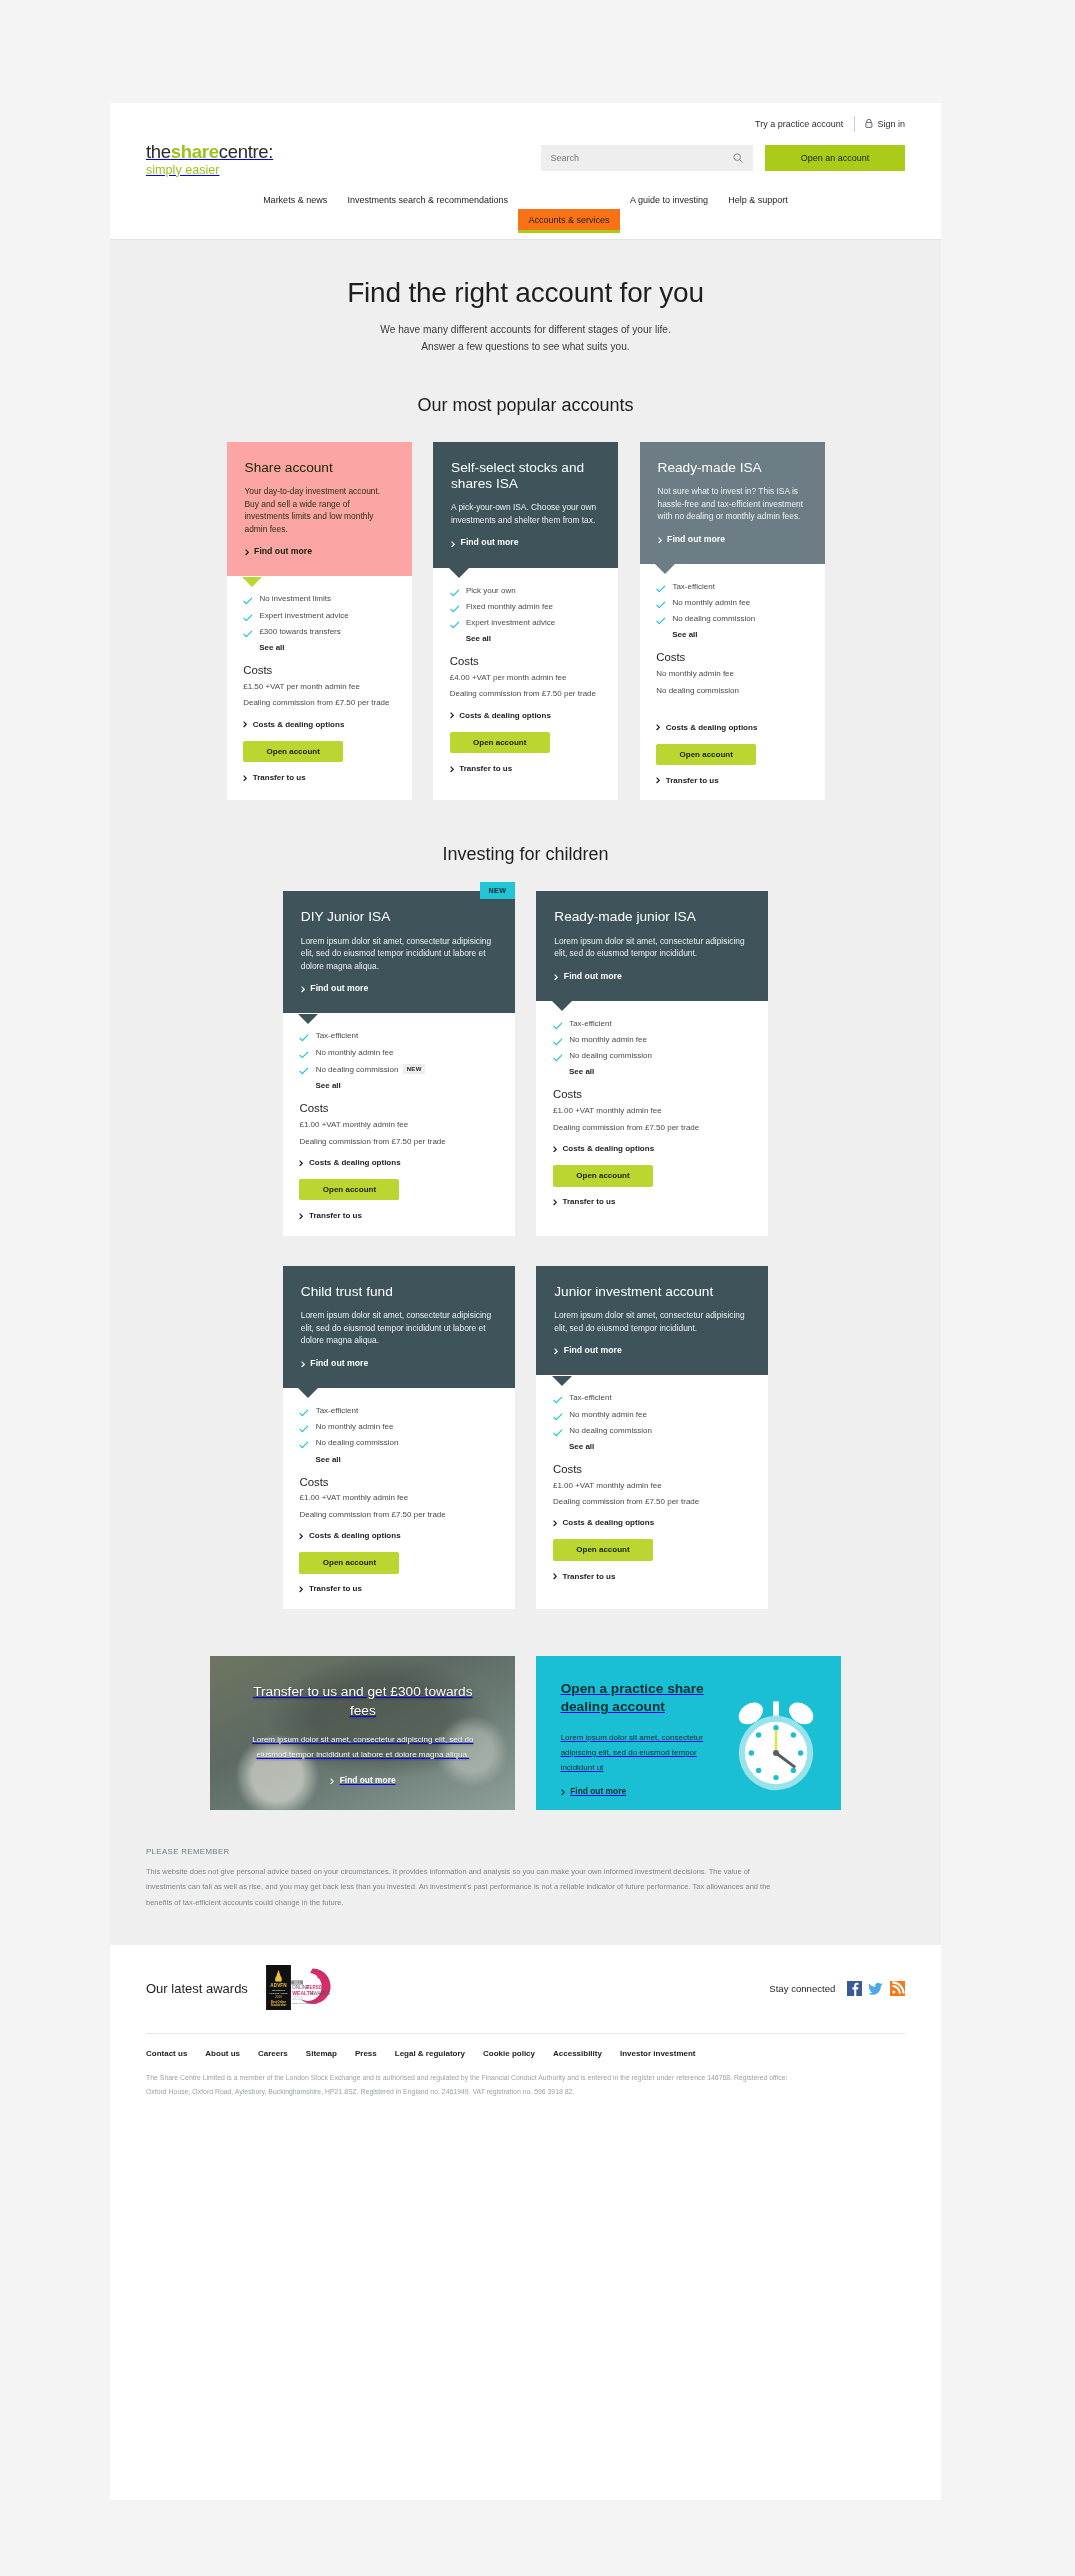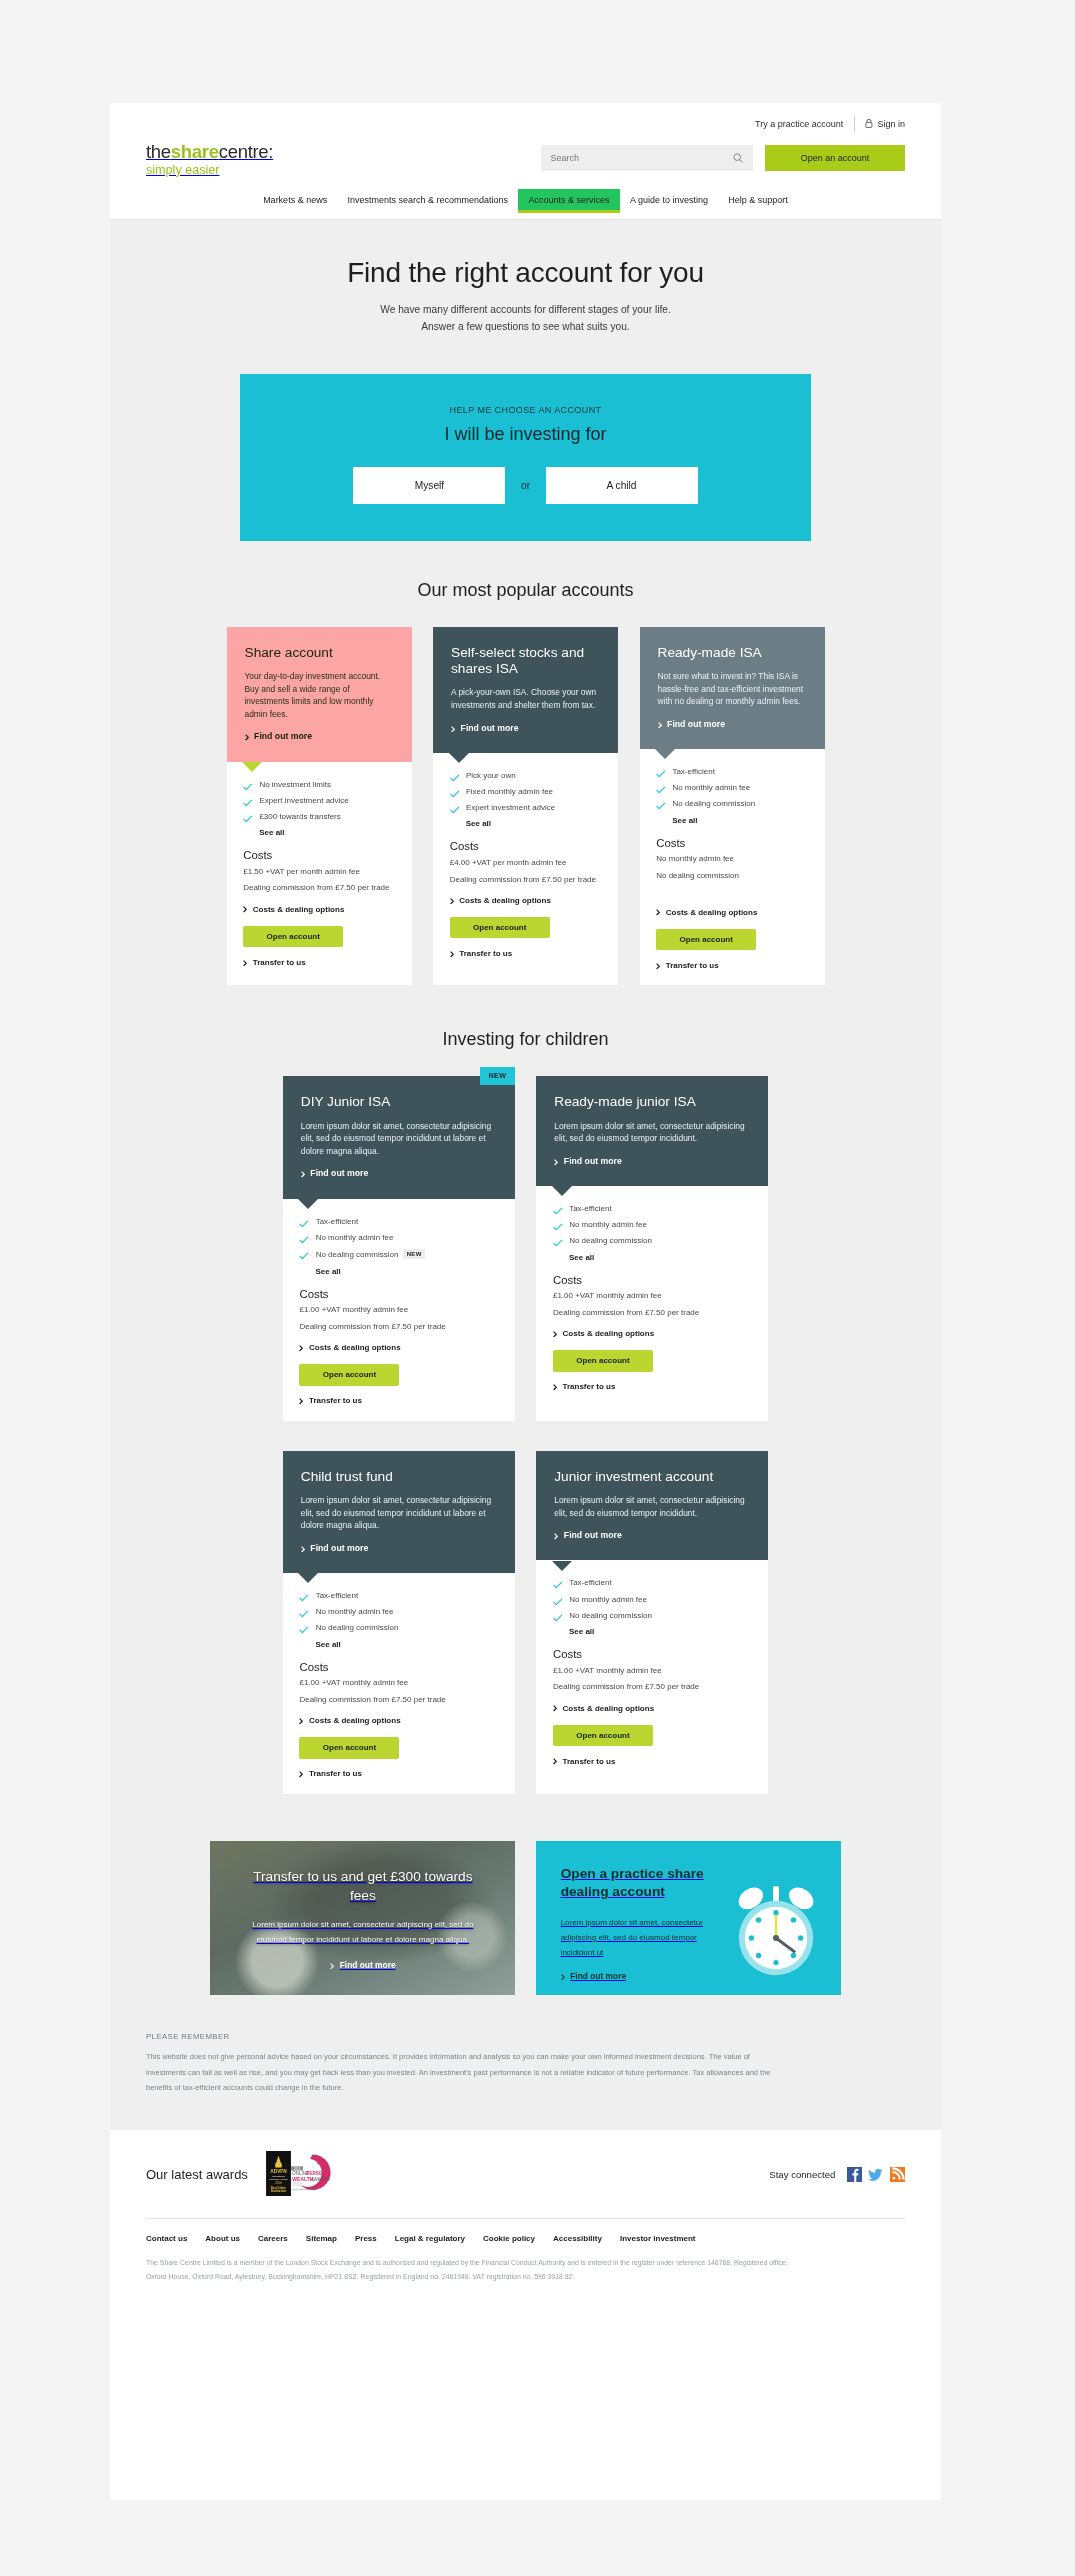--- a/index.html
+++ b/index.html
@@ -94,21 +94,21 @@
     padding: 12px 36px 0 36px;
   }
   .nav-item {
     font-size: 9px;
     color: #232323;
     padding: 6.6px 10.2px 7.2px 10.2px;
     white-space: nowrap;
     text-decoration: none;
     position: relative;
   }
-  .nav-item.active { background: #22c55e; }
+  .nav-item.active { background: #f97316; margin-top: 20px; }
   .nav-item.active:after {
     content: ""; position: absolute; left: 0; right: 0; bottom: 0;
     height: 2.4px; background: #aacc19;
   }
   .header-rule { height: 0.6px; background: #e3e3e3; margin-top: 6.6px; }
 
   
   .hero { background: #efefef; padding: 37px 36px 0 36px; text-align: center; }
   .hero h1 { font-size: 28px; font-weight: 400; color: #1f1f1f; letter-spacing: -0.2px; }
   .hero p { font-size: 10.2px; color: #3a3a3a; margin-top: 13px; line-height: 1.65; text-align: center; }
@@ -301,29 +301,20 @@
     <div class="header-rule"></div>
   </div>
 
   <div class="hero">
     <h1>Find the right account for you</h1>
     <p>
       <span>We have many different accounts for different stages of your life.</span><br>
       <span>Answer a few questions to see what suits you.</span>
     </p>
 
-    <div class="chooser">
-      <div class="chooser-kicker">HELP ME CHOOSE AN ACCOUNT</div>
-      <div class="chooser-title">I will be investing for</div>
-      <div class="chooser-row">
-        <button class="chooser-btn">Myself</button>
-        <span class="chooser-or">or</span>
-        <button class="chooser-btn">A child</button>
-      </div>
-    </div>
   </div>
 
   <div class="section">
     <div class="section-title">Our most popular accounts</div>
     <div class="cards-3" id="popular-cards">
           <div class="card">
             <div class="card-head green">
               <div class="card-title">Share account</div>
               <div class="card-desc">Your day-to-day investment account. Buy and sell a wide range of investments limits and low monthly admin fees.</div>
               <a class="card-link" href="#">

